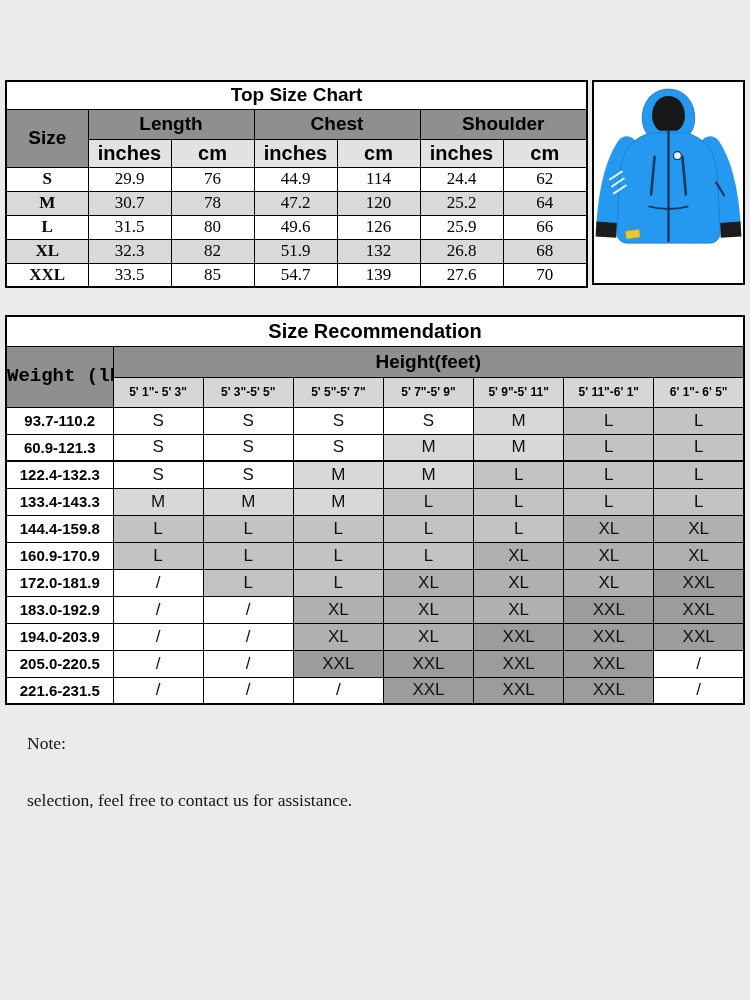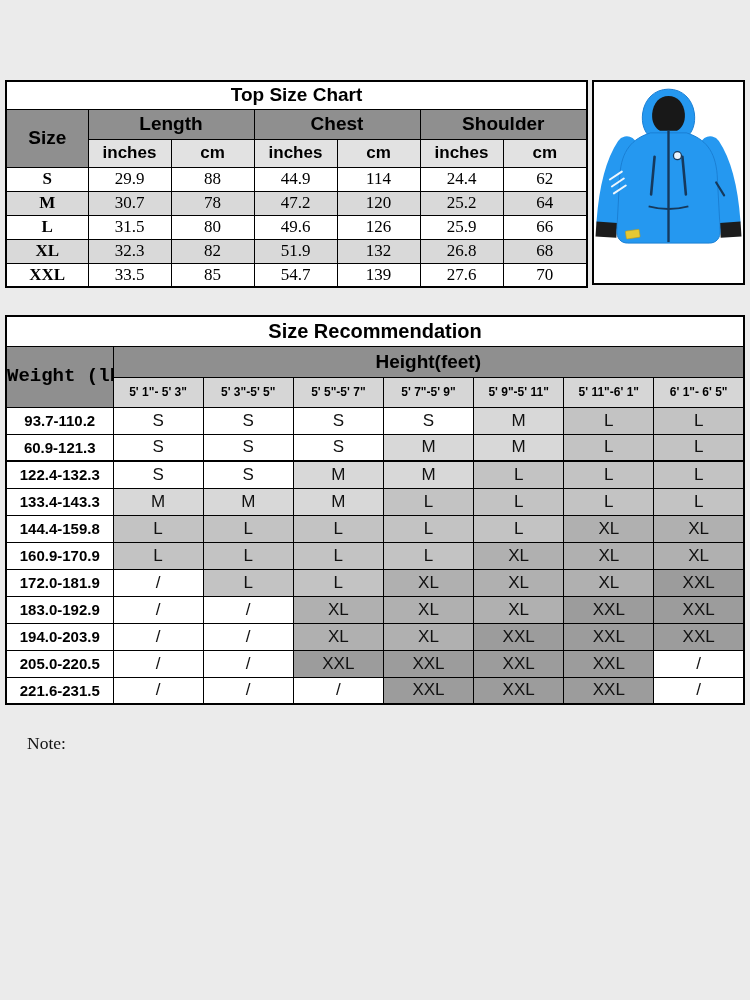--- a/index.html
+++ b/index.html
@@ -27,21 +27,21 @@
     border: 2px solid #000;
     background: #b91c1c;
   }
   .top-table .title-cell {
     background: #fff; font-weight: 700; font-size: 19px; height: 28px;
   }
   .top-table .dark-head {
     background: #8f8f8f; font-weight: 700; font-size: 19px; height: 30px;
   }
   .top-table .sub-head {
-    background: #e2e2e2; font-weight: 700; font-size: 17px; height: 28px;
+    background: #e2e2e2; font-weight: 700; font-size: 20px; height: 28px;
   }
   .top-table tbody td {
     font-family: "Liberation Serif", serif;
     font-size: 17px; height: 24px; background: #fff;
   }
   .top-table tbody td.size-label { font-weight: 700; }
   .top-table tbody tr:nth-child(even) td { background: #d9d9d9; }
 
   
   .jacket-box {
@@ -114,21 +114,21 @@
       <th class="sub-head">inches</th>
       <th class="sub-head">cm</th>
       <th class="sub-head">inches</th>
       <th class="sub-head">cm</th>
     </tr>
   </thead>
   <tbody>
       <tr>
         <td class="size-label">S</td>
         <td>29.9</td>
-        <td>88</td>
+        <td>76</td>
         <td>44.9</td>
         <td>114</td>
         <td>24.4</td>
         <td>62</td>
       </tr>
       <tr>
         <td class="size-label">M</td>
         <td>30.7</td>
         <td>78</td>
         <td>47.2</td>
@@ -339,16 +339,17 @@
         <td style="background: rgb(156, 156, 156);">XXL</td>
         <td style="background: rgb(156, 156, 156);">XXL</td>
         <td style="background: rgb(255, 255, 255);">/</td>
       </tr>
     </tbody>
 </table>
 
 <div class="notes">
   <div class="note-heading">Note:</div>
   <div class="note-para">
+    <span class="note-line">selection, feel free to contact us for assistance.</span>
   </div>
   <div class="note-para">
   </div>
 </div>
 
 </body></html>

